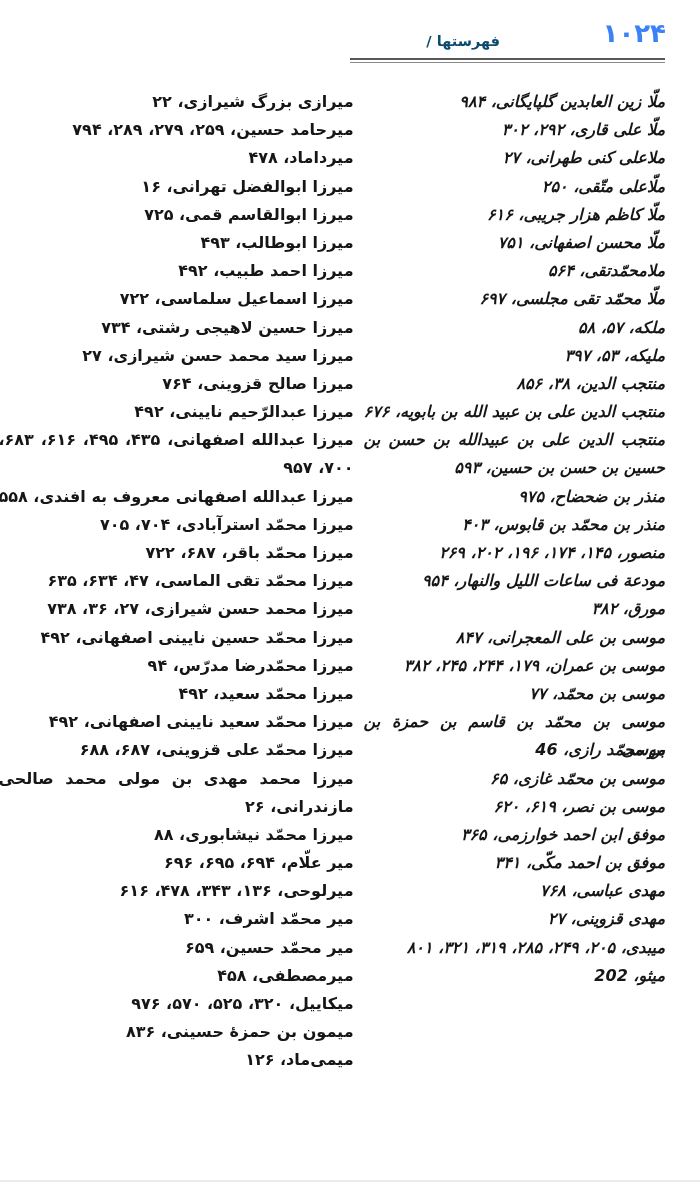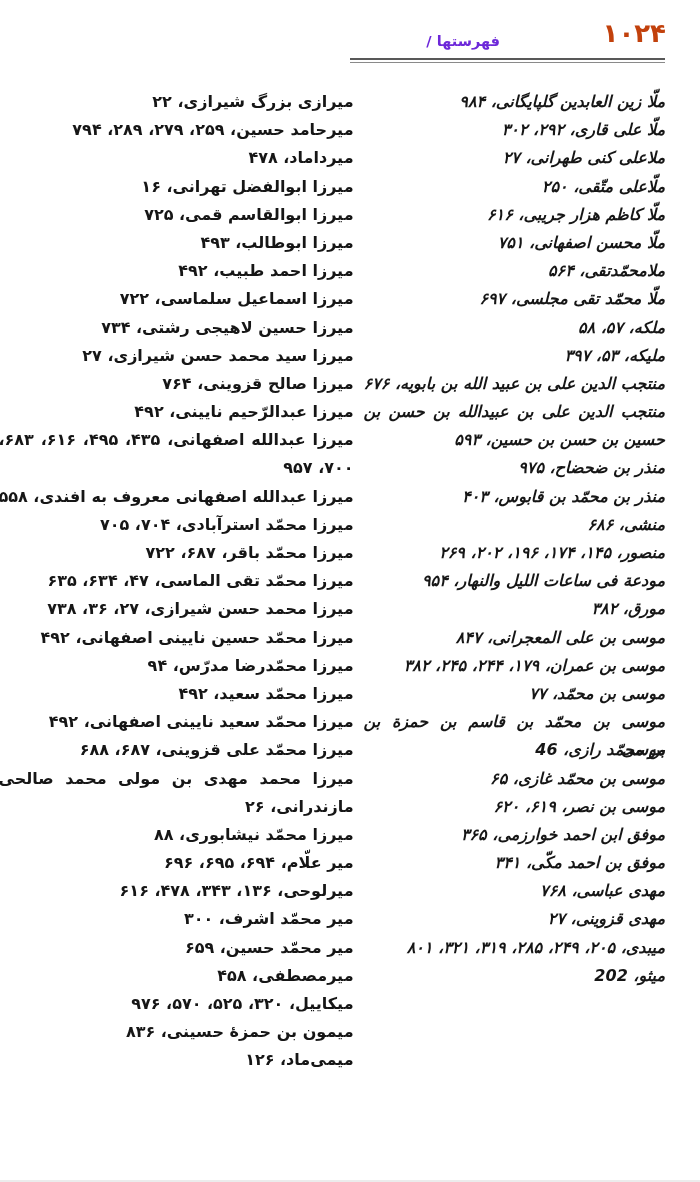--- a/index.html
+++ b/index.html
@@ -9,25 +9,25 @@
     font-family:"DejaVu Sans", sans-serif;
     color:#161616;
     overflow:hidden;
     position:relative;
   }
   .page { position:absolute; inset:0; direction:rtl; }
 
   .page-number {
     position:absolute; top:18px; right:34px;
     font-size:26px; font-weight:700; letter-spacing:1px;
-    color:#c2410c;
+    color:#3b82f6;
   }
   .header-title {
     position:absolute; top:33px; right:200px;
-    font-size:14.5px; font-weight:700; color:#6d28d9;
+    font-size:14.5px; font-weight:700; color:#0c4a6e;
   }
   .double-rule {
     position:absolute; top:58px; right:35px; width:315px; height:2px;
     border-top:2px solid #585858;
     border-bottom:1px solid #8a8a8a;
   }
 
   .content {
     position:absolute; top:88px; right:35px; left:12px;
     display:flex; gap:10px;
@@ -68,26 +68,26 @@
         <div class="line">ملّا زین العابدین گلپایگانی، ۹۸۴</div>
         <div class="line">ملّا علی قاری، ۲۹۲، ۳۰۲</div>
         <div class="line">ملاعلی کنی طهرانی، ۲۷</div>
         <div class="line">ملّاعلی متّقی، ۲۵۰</div>
         <div class="line">ملّا کاظم هزار جریبی، ۶۱۶</div>
         <div class="line">ملّا محسن اصفهانی، ۷۵۱</div>
         <div class="line">ملامحمّدتقی، ۵۶۴</div>
         <div class="line">ملّا محمّد تقی مجلسی، ۶۹۷</div>
         <div class="line">ملکه، ۵۷، ۵۸</div>
         <div class="line">ملیکه، ۵۳، ۳۹۷</div>
+        <div class="line">منتجب الدین، ۳۸، ۸۵۶</div>
         <div class="line">منتجب الدین علی بن عبید الله بن بابویه، ۶۷۶</div>
         <div class="line justify">منتجب الدین علی بن عبیدالله بن حسن بن</div>
         <div class="line">حسین بن حسن بن حسین، ۵۹۳</div>
         <div class="line">منذر بن ضحضاح، ۹۷۵</div>
         <div class="line">منذر بن محمّد بن قابوس، ۴۰۳</div>
-        <div class="line">منشی، ۶۸۶</div>
         <div class="line">منصور، ۱۴۵، ۱۷۴، ۱۹۶، ۲۰۲، ۲۶۹</div>
         <div class="line">مودعة فی ساعات اللیل والنهار، ۹۵۴</div>
         <div class="line">مورق، ۳۸۲</div>
         <div class="line">موسی بن علی المعجرانی، ۸۴۷</div>
         <div class="line">موسی بن عمران، ۱۷۹، ۲۴۴، ۲۴۵، ۳۸۲</div>
         <div class="line">موسی بن محمّد، ۷۷</div>
         <div class="line justify">موسی بن محمّد بن قاسم بن حمزة بن موسی</div>
         <div class="line">بن محمّد رازی، 46</div>
         <div class="line">موسی بن محمّد غازی، ۶۵</div>
         <div class="line">موسی بن نصر، ۶۱۹، ۶۲۰</div>

